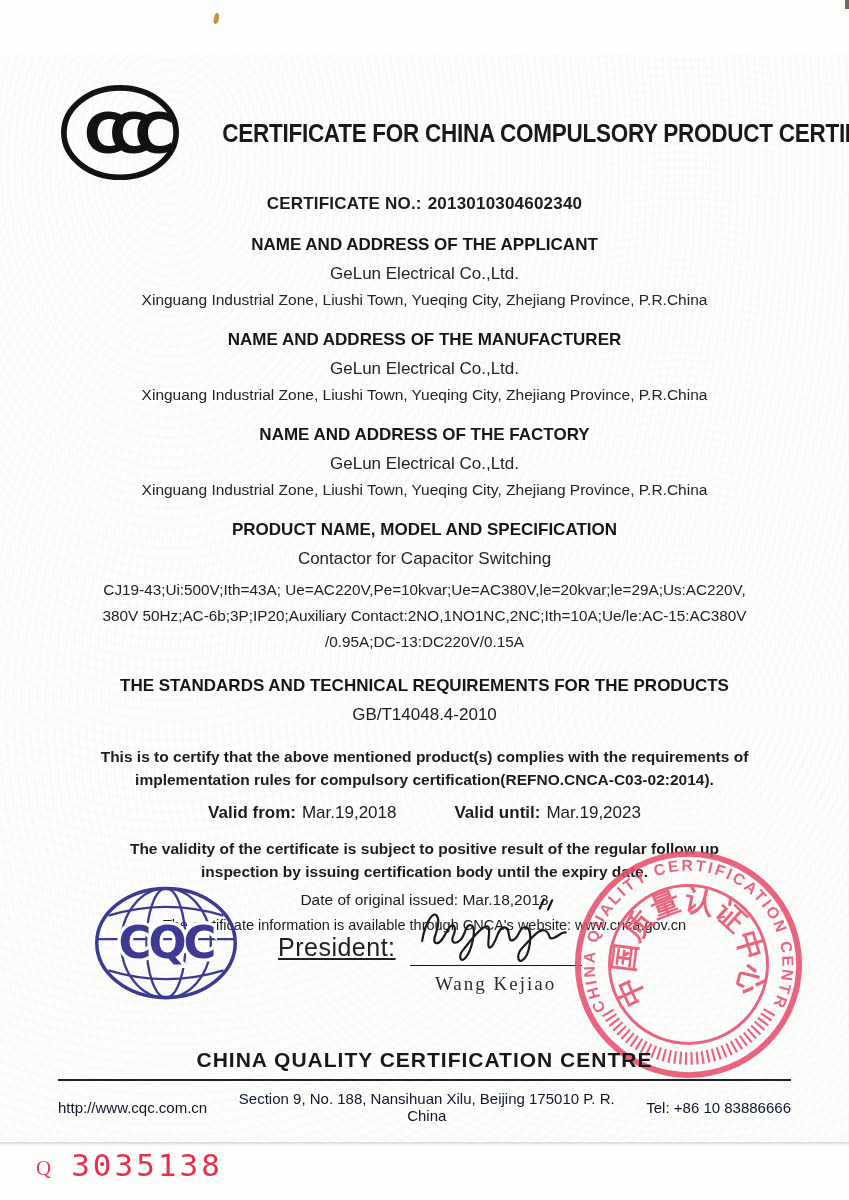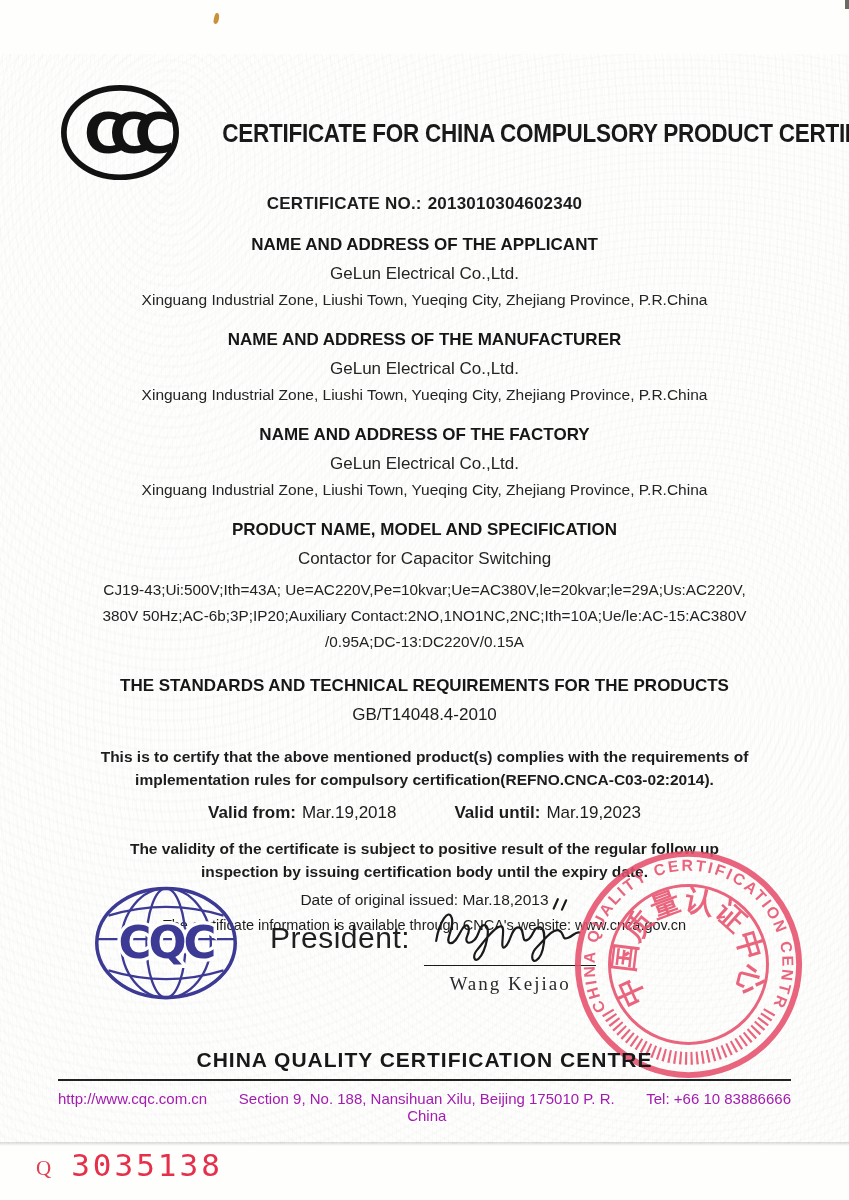--- a/index.html
+++ b/index.html
@@ -42,34 +42,34 @@
   .certify{margin:20px auto 0;max-width:655px;text-align:center;font-weight:bold;font-size:15.5px;line-height:23px;}
 
   .valid-row{margin-top:12px;display:flex;justify-content:center;gap:58px;font-size:17px;}
   .valid-row b{font-weight:bold;}
   .valid-row span.v{margin-left:6px;font-weight:normal;}
 
   .validity-note{margin:14px auto 0;max-width:630px;text-align:center;font-weight:bold;font-size:15.5px;line-height:23px;}
   .orig-issue{margin-top:8px;text-align:center;font-size:15.5px;}
   .cnca-note{margin-top:8px;text-align:center;font-size:14.5px;}
 
-  .sig-block{position:absolute;left:88px;top:880px;display:flex;align-items:center;}
+  .sig-block{position:absolute;left:88px;top:880px;display:flex;align-items:center;gap:8px;}
   .president{display:flex;align-items:flex-start;margin-left:26px;}
-  .president-label{font-size:30px;color:#1f1f1f;letter-spacing:0.5px;margin-top:28px;}
+  .president-label{font-size:25px;color:#1f1f1f;letter-spacing:0.5px;margin-top:40px;text-decoration:underline;}
   .sig-col{margin-left:14px;display:flex;flex-direction:column;align-items:center;}
   .sig-svg{display:block;}
   .sig-line{width:172px;border-top:1.6px solid #1a1a1a;margin-top:-6px;}
   .president-name{margin-top:7px;font-family:"Liberation Serif", serif;font-size:19px;letter-spacing:2px;color:#2a2a2a;}
 
   .stamp{position:absolute;left:570px;top:846px;opacity:0.88;}
 
   .footer{position:absolute;left:0;top:1048px;width:849px;}
   .footer-org{text-align:center;font-weight:bold;font-size:21px;letter-spacing:1px;color:#181818;}
   .footer-rule{margin:7px 58px 0;border-top:2px solid #222;}
-  .footer-row{display:flex;justify-content:space-between;align-items:flex-start;padding:9px 58px 0;font-size:15px;color:#a21caf;}
+  .footer-row{display:flex;justify-content:space-between;align-items:center;padding:9px 58px 0;font-size:15px;color:#0f172a;}
   .footer-row .mid{flex:1;text-align:center;padding:0 18px;}
 
   .paper-edge{position:absolute;left:0;top:1142px;width:849px;height:4px;
     background:linear-gradient(to bottom, rgba(120,120,115,0.28), rgba(255,255,255,0));}
 
   .serial{position:absolute;left:36px;top:1150px;display:flex;align-items:flex-end;gap:20px;}
   .serial .q{font-family:"Liberation Serif", serif;font-size:21px;color:#e04055;}
   .serial .num{font-family:"DejaVu Sans Mono", monospace;font-size:31px;letter-spacing:3px;color:#e6304b;line-height:1;}
 </style>
 </head>
@@ -181,21 +181,21 @@
       </text>
     </g>
   </svg>
 
   <div class="footer">
     <div class="footer-org">CHINA QUALITY CERTIFICATION CENTRE</div>
     <div class="footer-rule"></div>
     <div class="footer-row">
       <span>http://www.cqc.com.cn</span>
       <span class="mid">Section 9,  No. 188, Nansihuan Xilu, Beijing  175010 P. R. China</span>
-      <span>Tel: +66 10 83886666</span>
+      <span>Tel: +86 10 83886666</span>
     </div>
   </div>
 
   <div class="paper-edge"></div>
 
   <div class="serial">
     <span class="q">Q</span>
     <span class="num">3035138</span>
   </div>
 </div>

